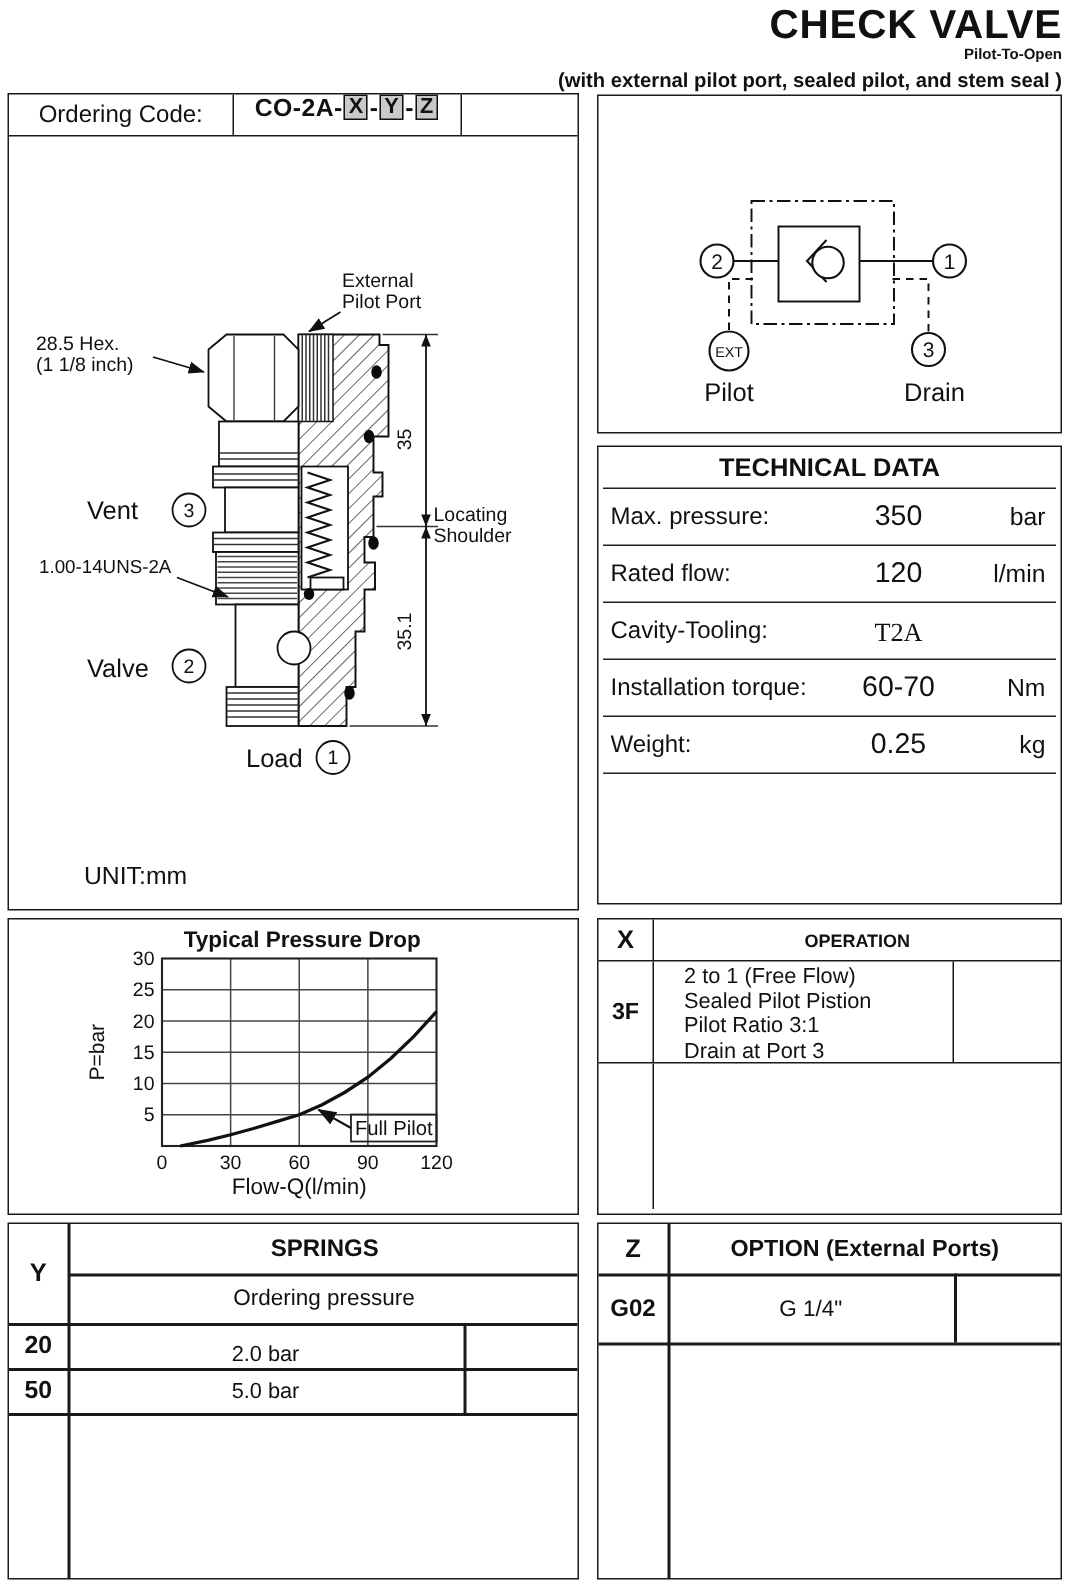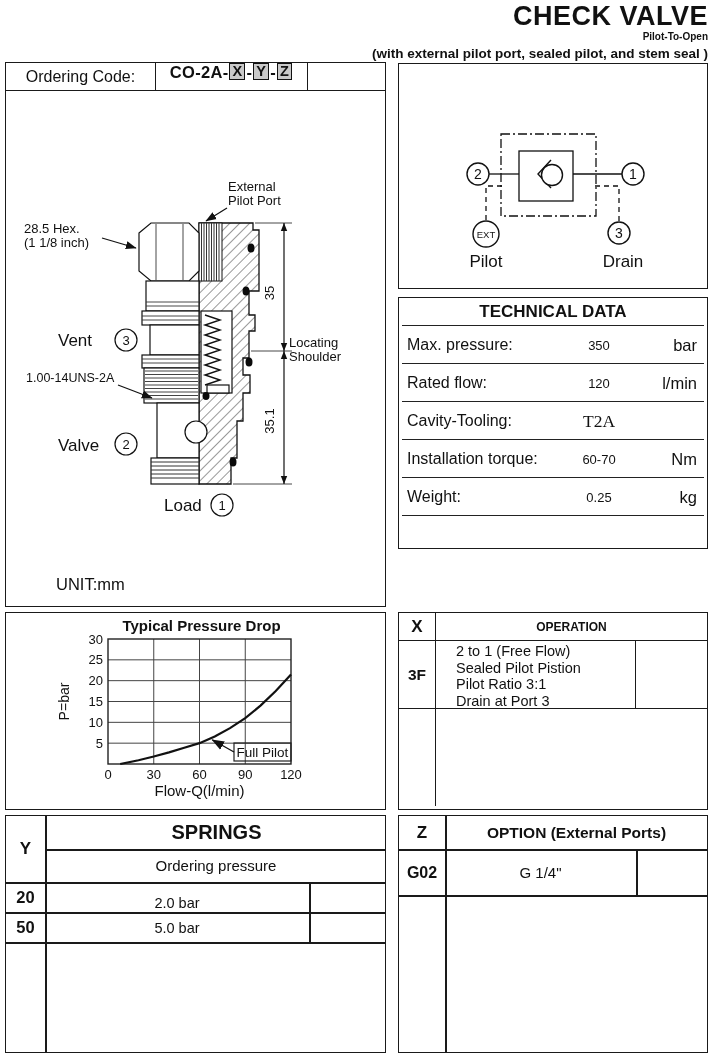--- a/index.html
+++ b/index.html
@@ -18,21 +18,21 @@
   .order-row{position:absolute;left:0;top:0;right:0;height:27px;border-bottom:1.6px solid #1a1a1a;display:flex;align-items:center;}
   .oc-label{width:150px;height:100%;border-right:1.6px solid #1a1a1a;display:flex;align-items:center;justify-content:center;font-size:16px;box-sizing:border-box;}
   .oc-code{width:152px;height:100%;border-right:1.6px solid #1a1a1a;display:flex;align-items:flex-start;justify-content:center;font-size:16.5px;font-weight:bold;box-sizing:border-box;letter-spacing:.3px;}
   .oc-box{display:inline-block;border:1.8px solid #111;background:#c9c9c9;padding:0 2px;margin:0 1px;line-height:15px;font-size:14.5px;}
   
   .unit-note{position:absolute;left:6px;top:512px;font-size:16.5px;margin-left:44px;}
   
   .td-title{position:relative;height:28px;display:flex;align-items:center;justify-content:center;font-weight:bold;font-size:17px;}
   .td-row{position:relative;height:38px;display:grid;grid-template-columns:150px 100px 1fr;align-items:center;}
   .td-label{padding-left:8px;font-size:16px;}
-  .td-value{text-align:center;font-size:13px;}
+  .td-value{text-align:center;font-size:19px;}
   .td-value.serif{font-family:Liberation Serif, serif;font-size:17.5px;}
   .td-unit{text-align:right;padding-right:10px;font-size:16.5px;}
   .sep{position:absolute;left:3px;right:3px;bottom:0;height:1.5px;background:#222;}
   
   .op-header{height:28px;display:flex;border-bottom:1.6px solid #1a1a1a;box-sizing:border-box;}
   .op-x{width:37px;border-right:1.6px solid #1a1a1a;display:flex;align-items:center;justify-content:center;font-weight:bold;font-size:17px;box-sizing:border-box;}
   .op-title{flex:1;display:flex;align-items:center;justify-content:center;font-weight:bold;font-size:12px;}
   .op-row{height:68px;display:flex;border-bottom:1.6px solid #1a1a1a;box-sizing:border-box;}
   .op-code{width:37px;border-right:1.6px solid #1a1a1a;display:flex;align-items:center;justify-content:center;font-weight:bold;font-size:15.5px;box-sizing:border-box;}
   .op-text{flex:1;padding:2px 0 0 20px;font-size:14.5px;line-height:16.5px;}
@@ -212,21 +212,21 @@
     <polyline points="196,122 220,122 220,157" fill="none" stroke="#111" stroke-width="1.3" stroke-dasharray="5 4"></polyline>
     <circle cx="87" cy="170" r="13" fill="#fff" stroke="#111" stroke-width="1.4"></circle>
     <text x="87" y="174" style="font-size:9.5px;text-anchor:middle;">EXT</text>
     <circle cx="220" cy="169" r="11" fill="#fff" stroke="#111" stroke-width="1.4"></circle>
     <text x="220" y="174" style="font-size:14px;text-anchor:middle;">3</text>
     <text x="87" y="203" style="font-size:17px;text-anchor:middle;">Pilot</text>
     <text x="224" y="203" style="font-size:17px;text-anchor:middle;">Drain</text>
   </svg>
 </div>
 
-<div class="panel" style="left:398px;top:297px;width:310px;height:252px;">
+<div class="panel" style="left:398px;top:297px;width:310px;height:306px;">
   <div class="td-title">
     <span>TECHNICAL DATA</span>
     <div class="sep"></div>
   </div>
   <div class="td-row">
     <div class="td-label">Max. pressure:</div>
     <div class="td-value">350</div>
     <div class="td-unit">bar</div>
     <div class="sep"></div>
   </div>
@@ -309,21 +309,21 @@
     <div class="op-empty"></div>
   </div>
   <div class="op-fill">
     <div style="width:37px;border-right:1.6px solid #1a1a1a;box-sizing:border-box;"></div>
   </div>
 </div>
 
 <div class="panel" style="left:5px;top:815px;width:381px;height:238px;">
   <div class="vline" style="left:39px;top:0;bottom:0;"></div>
   <div class="cellc bold" style="left:0;top:0;width:39px;height:66px;font-size:17px;">Y</div>
-  <div class="cellc bold" style="left:42px;top:0;right:0;height:33px;font-size:20px;">SPRINGS</div>
+  <div class="cellc bold" style="left:42px;top:0;right:0;height:33px;font-size:16px;">SPRINGS</div>
   <div class="hline" style="left:40px;right:0;top:33px;"></div>
   <div class="cellc" style="left:41px;top:34px;right:0;height:31px;font-size:15px;">Ordering pressure</div>
   <div class="hline" style="left:0;right:0;top:66px;"></div>
   <div class="cellc bold" style="left:0;top:67px;width:39px;height:29px;font-size:16.5px;">20</div>
   <div class="cellc" style="left:40px;top:67px;width:262px;height:40px;font-size:14.5px;">2.0 bar</div>
   <div class="hline" style="left:0;right:0;top:96px;"></div>
   <div class="cellc bold" style="left:0;top:97px;width:39px;height:29px;font-size:16.5px;">50</div>
   <div class="cellc" style="left:40px;top:97px;width:262px;height:29px;font-size:14.5px;">5.0 bar</div>
   <div class="hline" style="left:0;right:0;top:126px;"></div>
   <div class="vline" style="left:303px;top:66px;height:60px;"></div>

